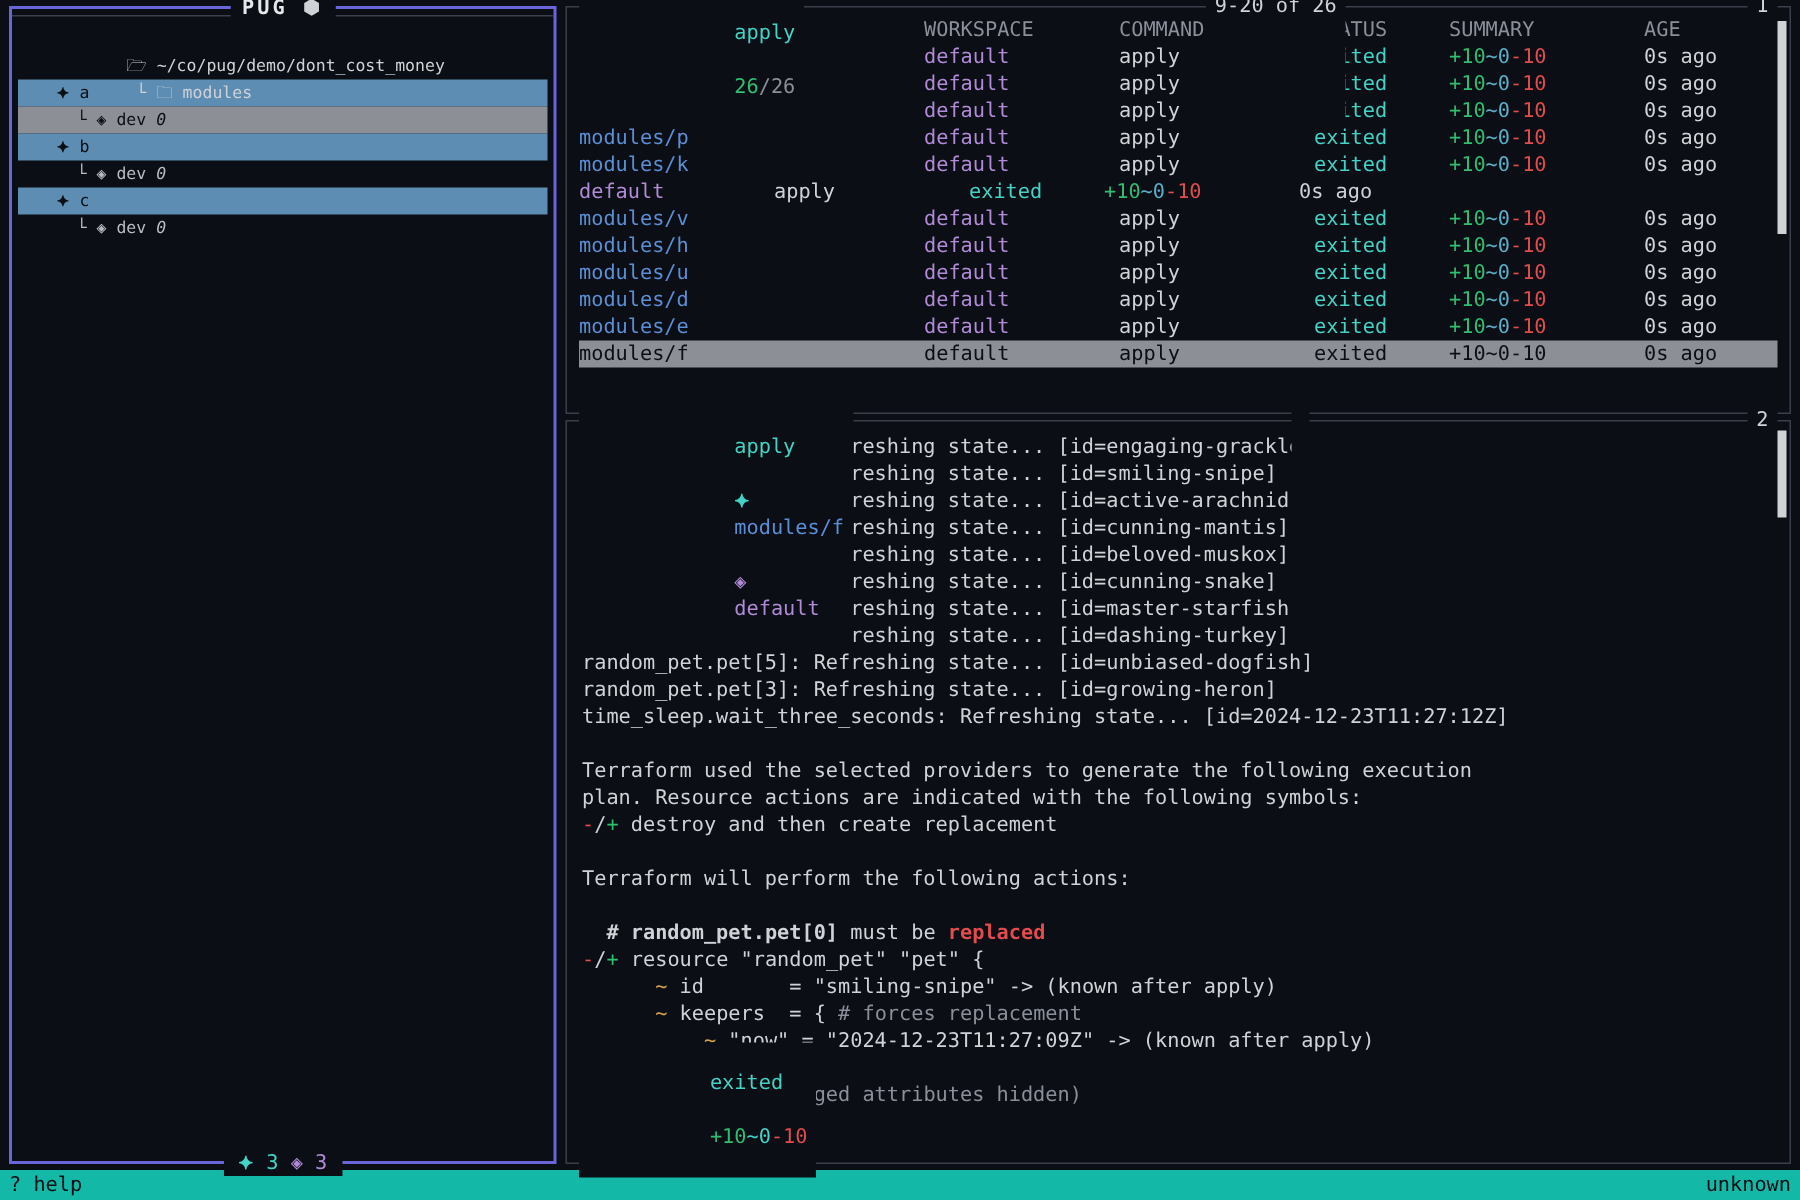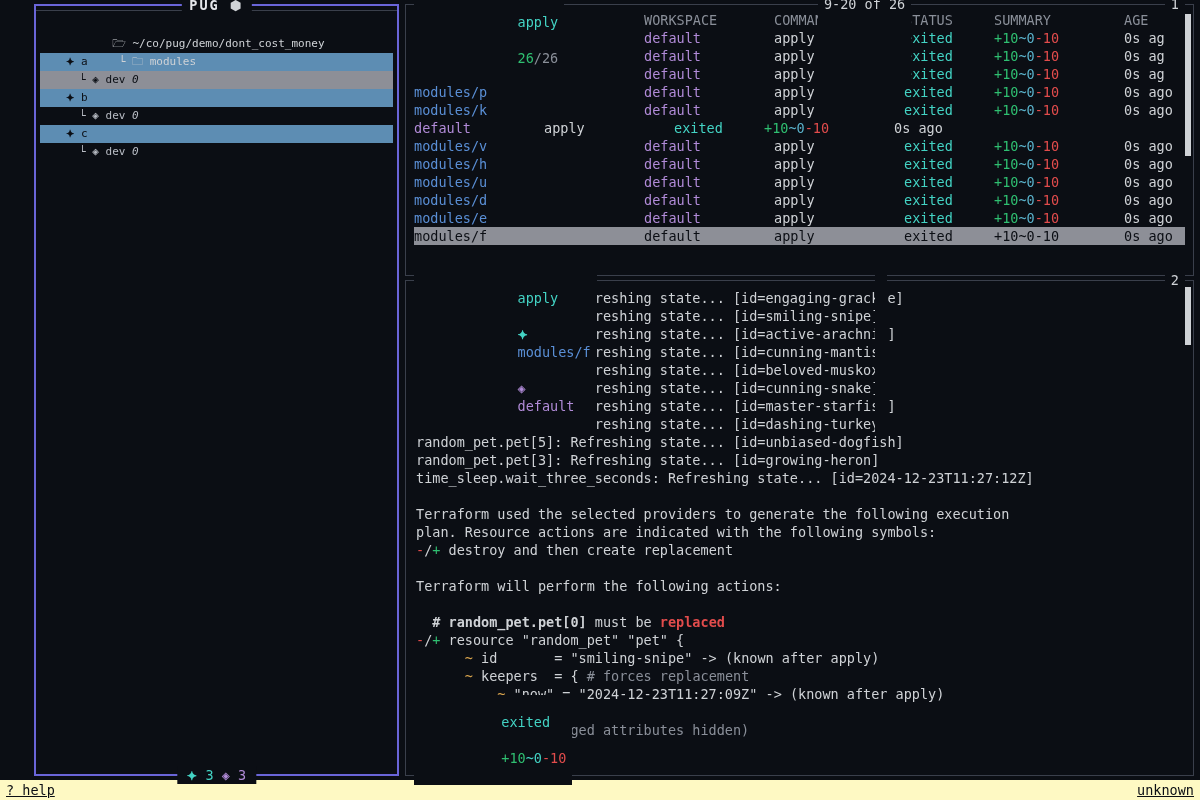--- a/index.html
+++ b/index.html
@@ -6,21 +6,21 @@
   html, body {
     width: 1200px; height: 800px;
     background: #0b0e14;
     color: #cfd2d6;
     font-family: "Menlo", "Consolas", monospace;
     font-size: 13.5px;
     line-height: 18px;
     overflow: hidden;
   }
   .app { display: flex; flex-direction: column; width: 100%; height: 100%; }
-  .main { display: flex; flex: 1; min-height: 0; padding-left: 28px; }
+  .main { display: flex; flex: 1; min-height: 0; }
   .sidebar {
     width: 365px;
     border: 2px solid #6a65d8;
     margin: 4px 4px 4px 6px;
     position: relative;
     display: flex; flex-direction: column;
   }
   .sidebar-title {
     position: absolute; top: -10px; left: 50%; transform: translateX(-50%);
     background: #0b0e14; padding: 0 8px; white-space: nowrap;
@@ -79,23 +79,23 @@
   .td-row.sel { background: #8d8f97; color: #0b0e14; }
   .td-row.sel .col-module, .td-row.sel .col-ws, .td-row.sel .col-cmd,
   .td-row.sel .col-status, .td-row.sel .col-age { color: #0b0e14; }
   .summary .p { color: #2fbf71; } .summary .t { color: #59b0c9; } .summary .m { color: #e24c4c; }
   .td-row.sel .summary .p, .td-row.sel .summary .t, .td-row.sel .summary .m { color: #0b0e14; }
   .scroll-gutter { position: absolute; right: 2px; top: 6px; bottom: 6px; width: 6px; }
   .scroll-thumb { background: #cfd2d6; width: 100%; }
   .log { padding: 4px 10px 0 10px; white-space: pre-wrap; overflow: hidden; }
   .log .ln { height: 18px; white-space: pre; }
   .statusbar {
-    height: 20px; background: #fef9c3;
+    height: 20px; background: #14b8a6;
     display: flex; justify-content: space-between; align-items: center;
-    padding: 0 6px; color: #0b0e14; font-size: 13.5px; text-decoration: underline;
+    padding: 0 6px; color: #0b0e14; font-size: 13.5px;
   }
   .statusbar .right-txt { margin-left: auto; }
   .icon { display: inline-block; }
 </style>
 </head>
 <body>
 
 <div class="app">
   <div class="main">
 

